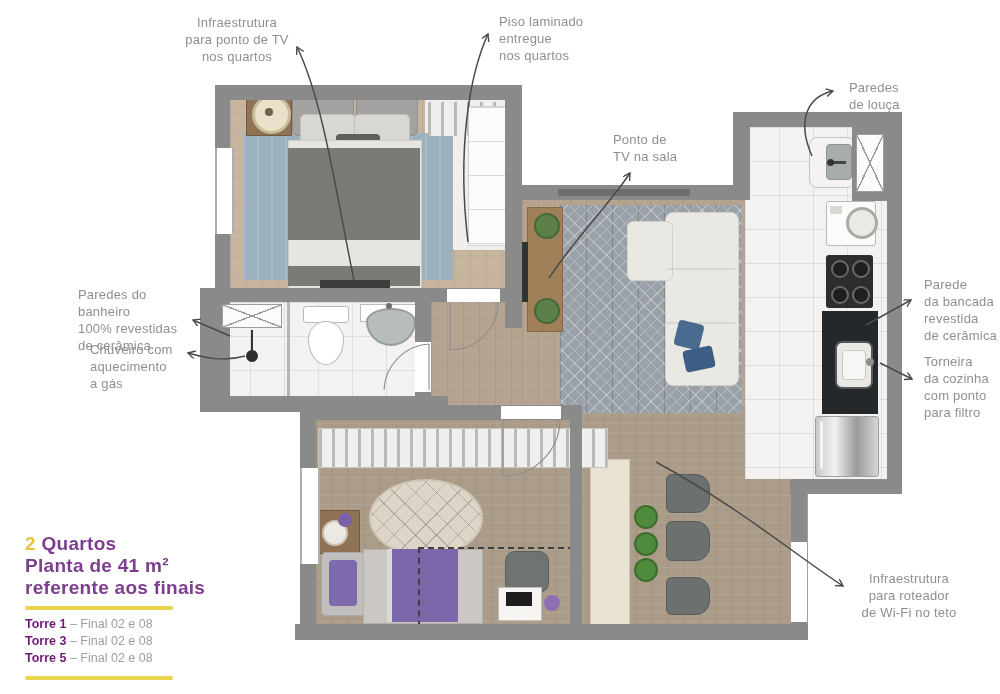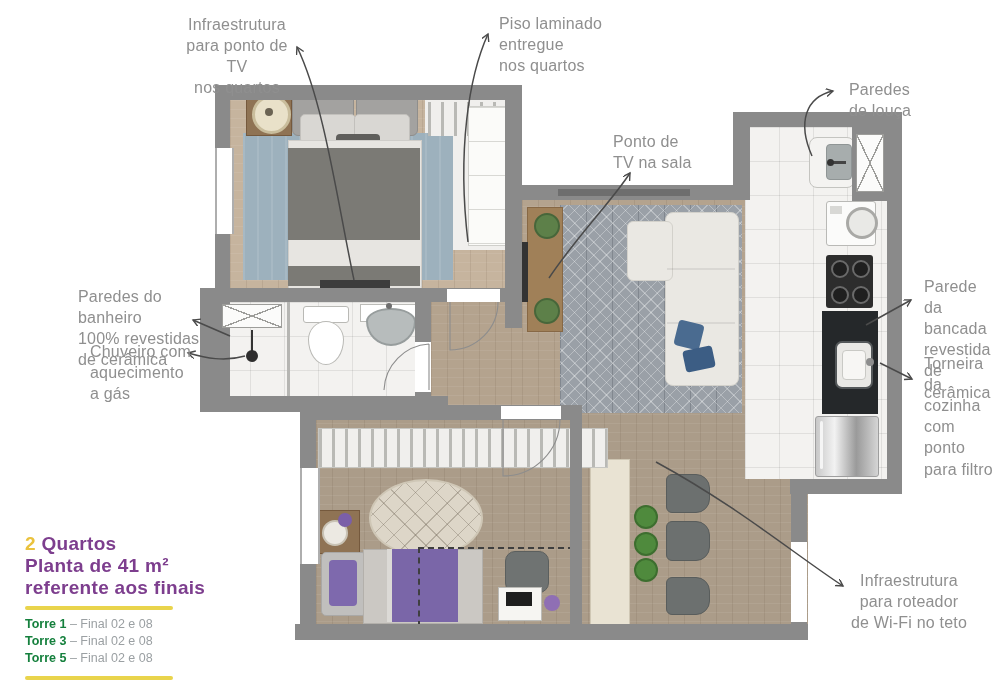--- a/index.html
+++ b/index.html
@@ -30,29 +30,29 @@
     border:2px solid #cfc7b6;}
   .white-gap{position:absolute;background:#ffffff;}
   .xbox{position:absolute;background:
      linear-gradient(to top right, transparent calc(50% - .7px), #9d9d9a calc(50% - .7px) calc(50% + .7px), transparent calc(50% + .7px)),
      linear-gradient(to bottom right, transparent calc(50% - .7px), #9d9d9a calc(50% - .7px) calc(50% + .7px), transparent calc(50% + .7px)),
      #fbfbfa;
     border:1px solid #9d9d9a;}
   .hangers{position:absolute;background:#f0efed;
     background-image:repeating-linear-gradient(90deg, #b9b9b5 0 3px, transparent 3px 13px);}
   .circle{border-radius:50%;}
-  .note{position:absolute;color:#8f8f8f;font-size:16px;line-height:1.32;
+  .note{position:absolute;color:#8f8f8f;font-size:13px;line-height:1.32;
         letter-spacing:.2px;white-space:pre-line;}
   
   #legend{position:absolute;left:25px;top:533px;width:200px;}
   .lg-title{font-size:19px;letter-spacing:.3px;color:#7d3e8e;font-weight:600;line-height:22px;}
   .lg-num{color:#eac23d;font-weight:700;}
   .lg-rule{width:148px;height:4px;background:#e9d44c;border-radius:2px;margin:7px 0 6px 0;}
   .lg-tower{font-size:12.5px;line-height:17px;color:#9ba0a3;}
-  .lg-tower b{color:#15803d;font-weight:700;}
+  .lg-tower b{color:#701a75;font-weight:700;}
   svg.overlay{position:absolute;left:0;top:0;pointer-events:none;}
 </style>
 </head>
 <body>
 
 <div id="stage">
 
   <div class="wood light" style="left:230px;top:100px;width:277px;height:190px;"></div>
   <div class="abs" style="left:425px;top:100px;width:82px;height:150px;background:#f0efed;"></div>
   <div class="tile" style="left:216px;top:302px;width:215px;height:94px;"></div>

